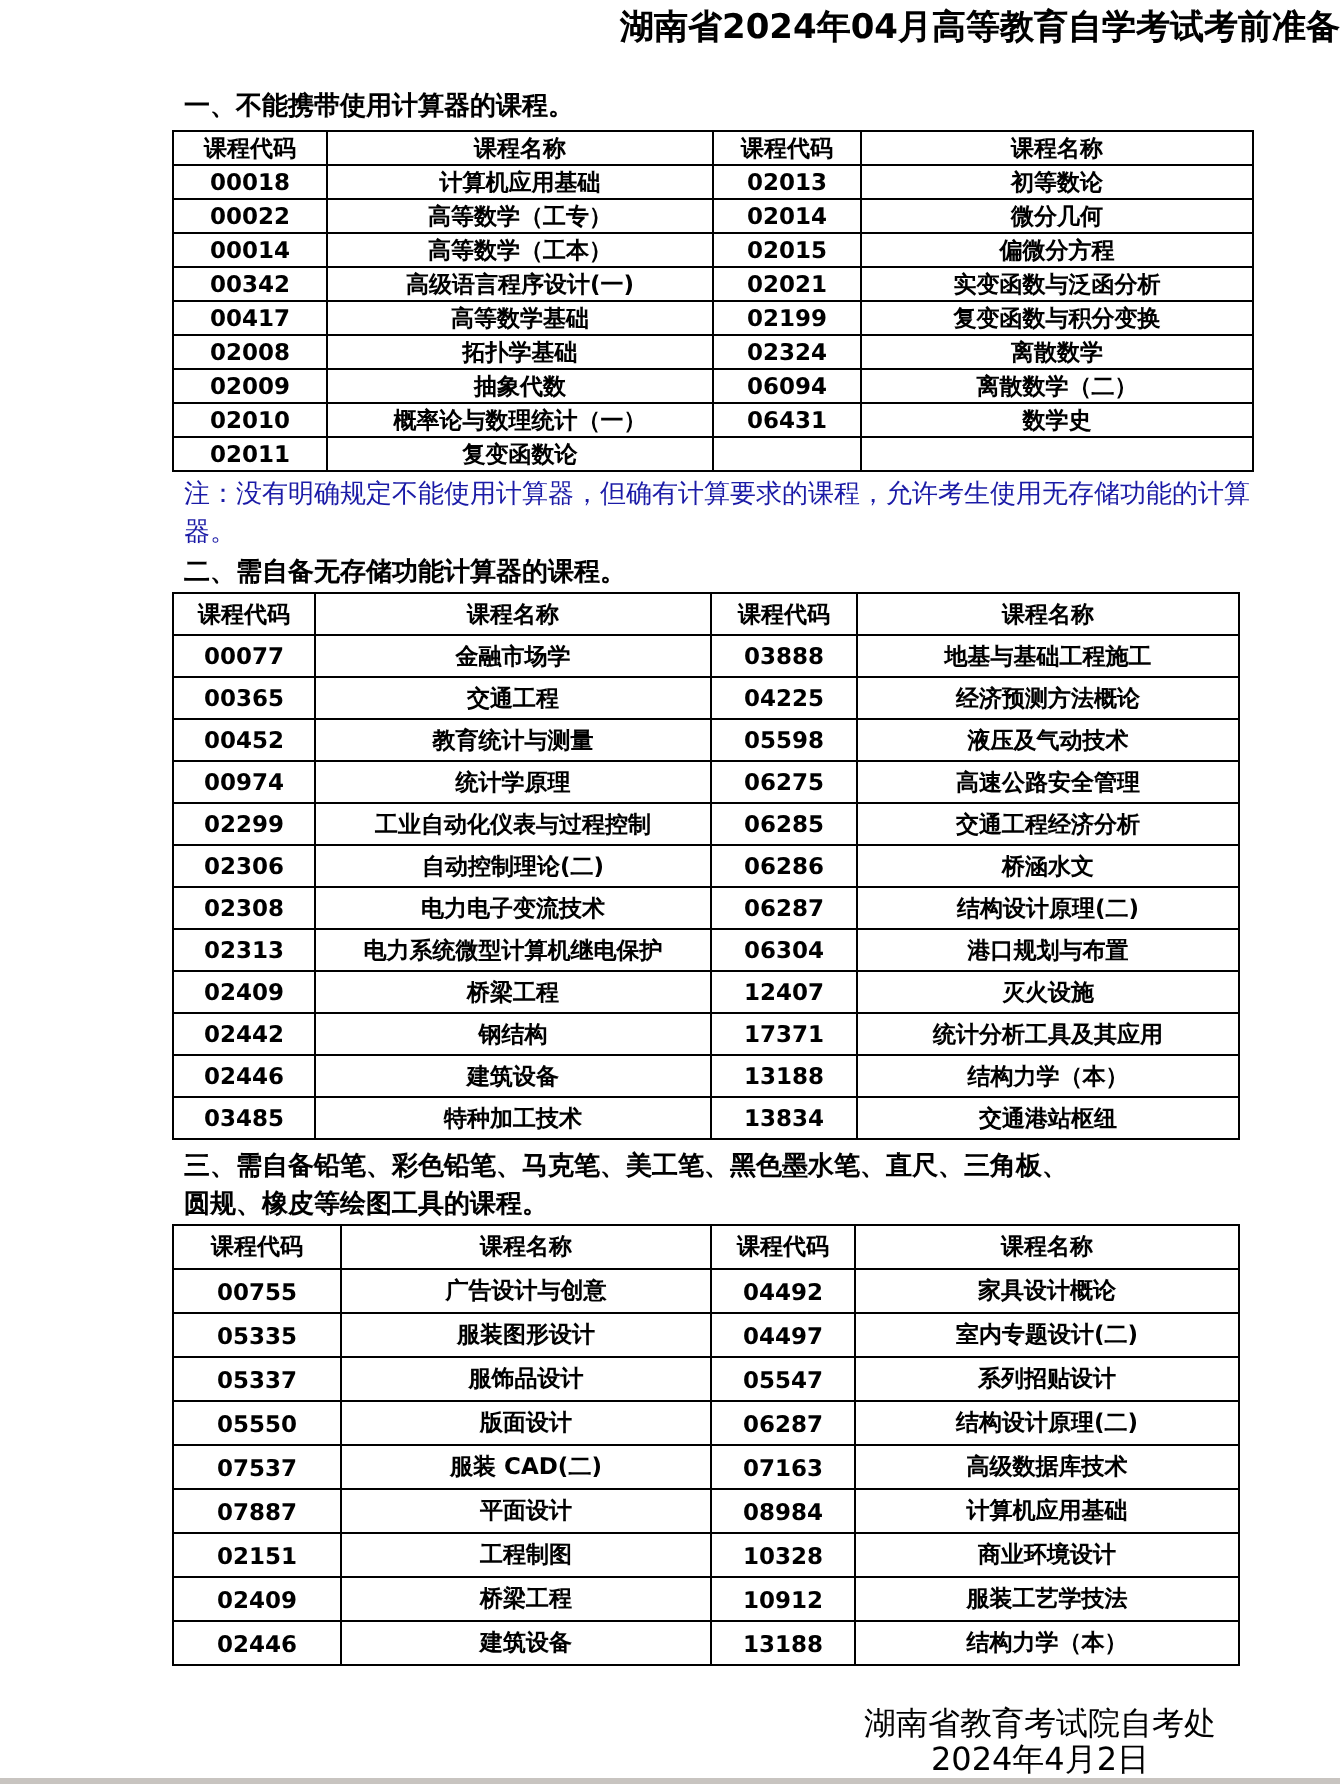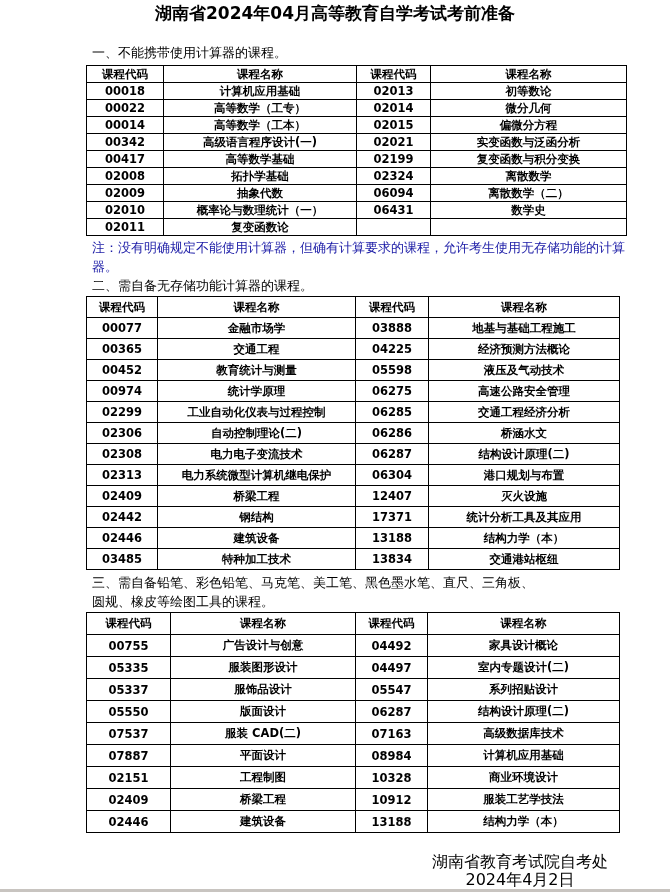--- a/index.html
+++ b/index.html
@@ -1,18 +1,18 @@
 <!DOCTYPE html>
 <html><head>
 <meta charset="utf-8">
 <style>
   html,body{margin:0;padding:0;background:#fff;}
   body{width:670px;height:892px;position:relative;overflow:hidden;font-family:"DejaVu Sans","Liberation Sans",sans-serif;color:#000;}
-  .title{position:absolute;left:0;top:2px;width:670px;text-align:center;font-size:17px;font-weight:bold;letter-spacing:0px;}
-  .sect{position:absolute;left:92px;font-size:13px;font-weight:normal;white-space:nowrap;}
+  .title{position:absolute;left:0;top:2px;width:670px;text-align:right;font-size:17px;font-weight:bold;letter-spacing:0px;}
+  .sect{position:absolute;left:92px;font-size:13px;font-weight:bold;white-space:nowrap;}
   .note{position:absolute;left:92px;top:238px;width:540px;font-size:13px;font-weight:normal;color:#1a1aa6;line-height:19px;}
   table{position:absolute;border-collapse:collapse;table-layout:fixed;}
   td,th{border:1px solid #000;padding:0;text-align:center;font-size:11.5px;font-weight:bold;white-space:nowrap;overflow:hidden;}
   .t1{left:86px;top:65px;width:540px;}
   .t1 td,.t1 th{height:16px;}
   .t2{left:86px;top:296px;width:533px;}
   .t2 td,.t2 th{height:20px;}
   .t3{left:86px;top:612px;width:533px;}
   .t3 td,.t3 th{height:21px;}
   .footer{position:absolute;left:420px;width:200px;text-align:center;font-size:16px;line-height:17px;}

